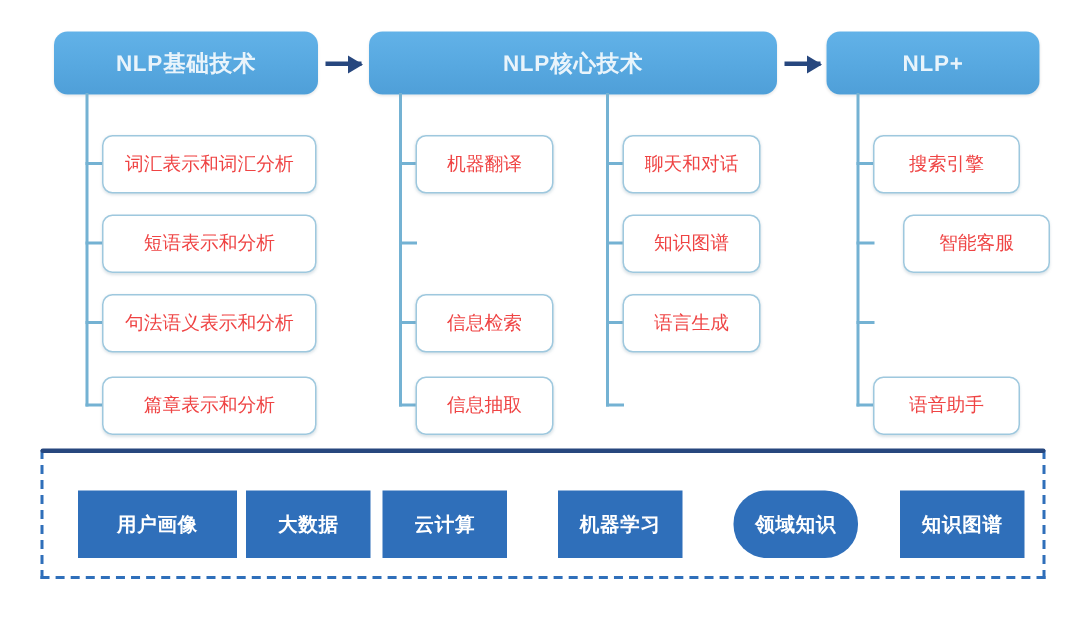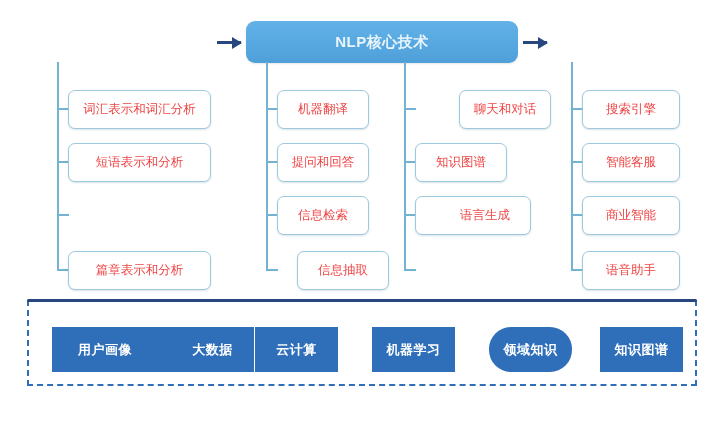--- a/index.html
+++ b/index.html
@@ -113,73 +113,74 @@
     font-size: 13px;
     font-weight: 700;
     letter-spacing: 0.5px;
   }
 </style>
 </head>
 <body>
 
 <div id="canvas">
 
+  <div class="pill" style="left:36px; top:21px; width:176px; height:42px;">NLP基础技术</div>
 
   <div class="vline" style="left:57px; top:62px; height:209px;"></div>
   <div class="hline" style="left:57px; top:108px; width:12px;"></div>
   <div class="hline" style="left:57px; top:161px; width:12px;"></div>
   <div class="hline" style="left:57px; top:214px; width:12px;"></div>
   <div class="hline" style="left:57px; top:269px; width:12px;"></div>
 
   <div class="leaf" style="left:68px; top:90px; width:141px; height:37px;">词汇表示和词汇分析</div>
   <div class="leaf" style="left:68px; top:143px; width:141px; height:37px;">短语表示和分析</div>
+  <div class="leaf" style="left:68px; top:196px; width:141px; height:37px;">句法语义表示和分析</div>
   <div class="leaf" style="left:68px; top:251px; width:141px; height:37px;">篇章表示和分析</div>
 
   <div class="arrow" style="left:217px; top:41px; width:24px;"></div>
 
   <div class="pill" style="left:246px; top:21px; width:272px; height:42px;">NLP核心技术</div>
 
   <div class="vline" style="left:266px; top:62px; height:209px;"></div>
   <div class="hline" style="left:266px; top:108px; width:12px;"></div>
   <div class="hline" style="left:266px; top:161px; width:12px;"></div>
   <div class="hline" style="left:266px; top:214px; width:12px;"></div>
   <div class="hline" style="left:266px; top:269px; width:12px;"></div>
 
   <div class="leaf" style="left:277px; top:90px; width:90px; height:37px;">机器翻译</div>
-  <div class="leaf" style="left:277px; top:143px; width:90px; height:37px;">提问和回答</div>
   <div class="leaf" style="left:277px; top:196px; width:90px; height:37px;">信息检索</div>
-  <div class="leaf" style="left:277px; top:251px; width:90px; height:37px;margin-left:20px;">信息抽取</div>
+  <div class="leaf" style="left:277px; top:251px; width:90px; height:37px;">信息抽取</div>
 
   <div class="vline" style="left:404px; top:62px; height:209px;"></div>
   <div class="hline" style="left:404px; top:108px; width:12px;"></div>
   <div class="hline" style="left:404px; top:161px; width:12px;"></div>
   <div class="hline" style="left:404px; top:214px; width:12px;"></div>
   <div class="hline" style="left:404px; top:269px; width:12px;"></div>
 
-  <div class="leaf" style="left:415px; top:90px; width:90px; height:37px;margin-left:44px;">聊天和对话</div>
+  <div class="leaf" style="left:415px; top:90px; width:90px; height:37px;">聊天和对话</div>
   <div class="leaf" style="left:415px; top:143px; width:90px; height:37px;">知识图谱</div>
-  <div class="leaf" style="left:415px; top:196px; width:90px; height:37px;padding-left:24px;">语言生成</div>
+  <div class="leaf" style="left:415px; top:196px; width:90px; height:37px;">语言生成</div>
 
   <div class="arrow" style="left:523px; top:41px; width:24px;"></div>
 
+  <div class="pill" style="left:551px; top:21px; width:142px; height:42px;">NLP+</div>
 
   <div class="vline" style="left:571px; top:62px; height:209px;"></div>
   <div class="hline" style="left:571px; top:108px; width:12px;"></div>
   <div class="hline" style="left:571px; top:161px; width:12px;"></div>
   <div class="hline" style="left:571px; top:214px; width:12px;"></div>
   <div class="hline" style="left:571px; top:269px; width:12px;"></div>
 
   <div class="leaf" style="left:582px; top:90px; width:96px; height:37px;">搜索引擎</div>
-  <div class="leaf" style="left:582px; top:143px; width:96px; height:37px;">智能客服</div>
-  <div class="leaf" style="left:582px; top:196px; width:96px; height:37px;">商业智能</div>
+  <div class="leaf" style="left:602px; top:143px; width:96px; height:37px;">智能客服</div>
   <div class="leaf" style="left:582px; top:251px; width:96px; height:37px;">语音助手</div>
 
   <div id="foundation"></div>
   <div id="foundation-top"></div>
 
   <div class="tile" style="left:52px;  width:106px;">用户画像</div>
-  <div class="tile" style="left:136px; width:83px;padding-left:35px;">大数据</div>
+  <div class="tile" style="left:164px; width:83px;">大数据</div>
   <div class="tile" style="left:255px; width:83px;">云计算</div>
   <div class="tile" style="left:372px; width:83px;">机器学习</div>
   <div class="tile" style="left:489px; width:83px;border-radius:22px;">领域知识</div>
   <div class="tile" style="left:600px; width:83px;">知识图谱</div>
 
 </div>
 
 </body></html>

